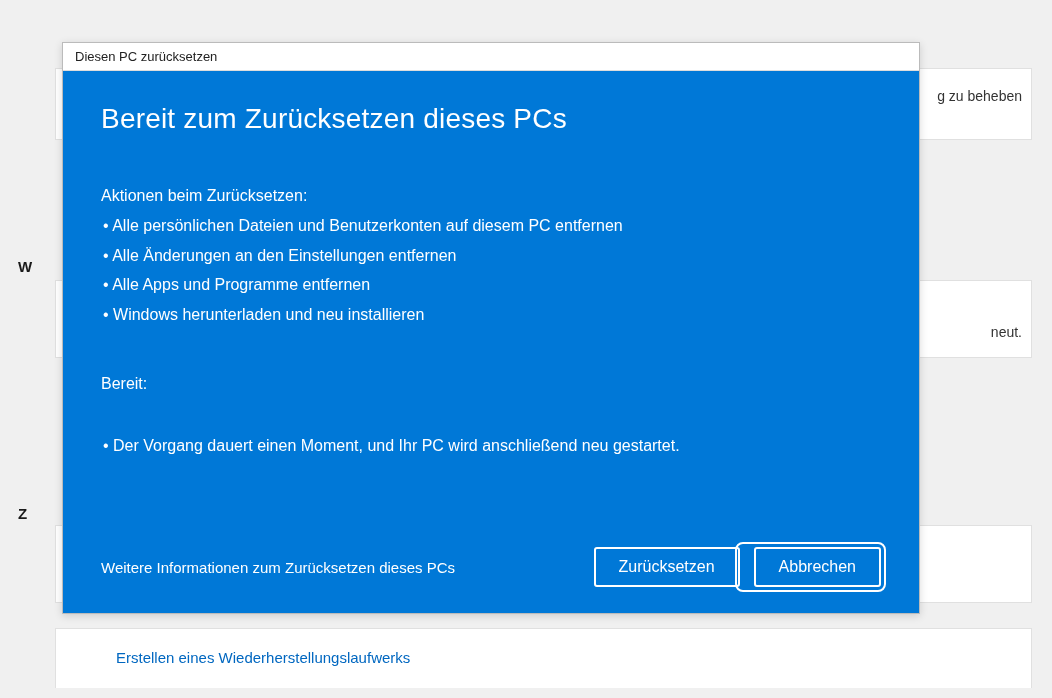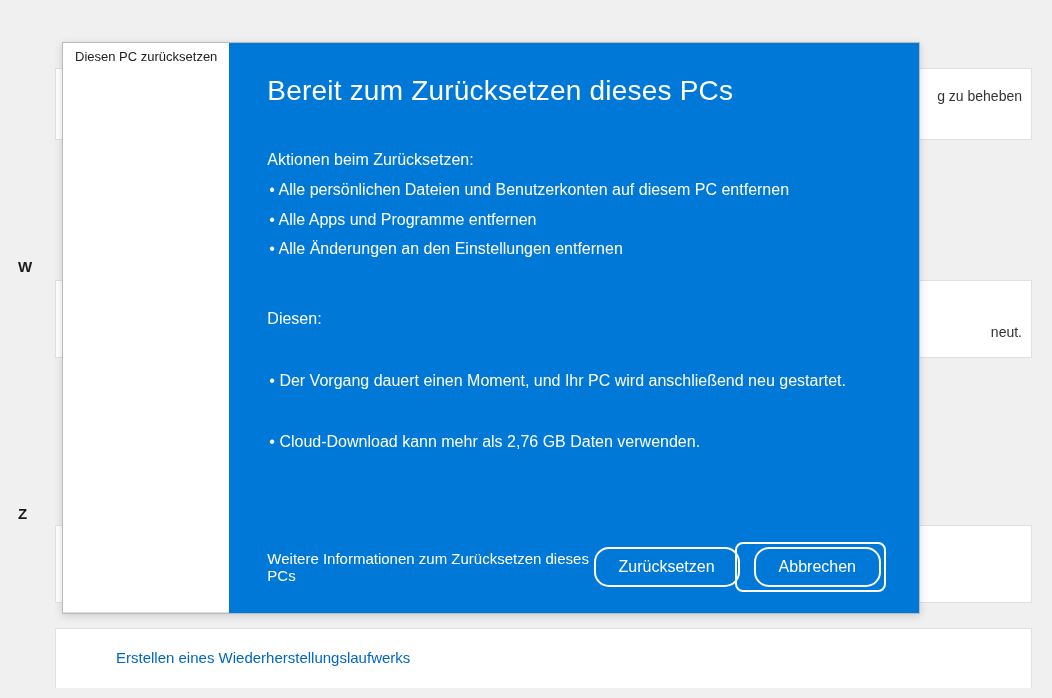--- a/index.html
+++ b/index.html
@@ -78,41 +78,41 @@
     .dialog {
       position: absolute;
       left: 62px;
       top: 42px;
       width: 858px;
       height: 572px;
       background: #fff;
       border: 1px solid #bbb;
       box-shadow: 0 2px 8px rgba(0,0,0,0.15);
       display: flex;
-      flex-direction: row;
+      flex-direction: column;
     }
     .dialog-titlebar {
       padding: 6px 12px;
       font-size: 13px;
       color: #222;
       border-bottom: 1px solid #ddd;
       background: #fff;
     }
     .dialog-body {
       background: #0078d7;
       flex: 1;
       color: #fff;
       padding: 32px 38px 26px 38px;
       display: flex;
       flex-direction: column;
     }
     .dialog-heading {
       font-size: 28px;
       font-weight: 400;
-      margin-bottom: 28px;
+      margin-bottom: 36px;
       letter-spacing: 0.2px;
     }
     .section-label {
       font-size: 16px;
       margin-bottom: 6px;
       margin-top: 16px;
     }
     .action-list {
       list-style: none;
       margin-bottom: 30px;
@@ -146,21 +146,21 @@
     .footer-link {
       font-size: 15px;
       color: #fff;
       cursor: pointer;
       flex: 1;
     }
     .btn {
       background: transparent;
       color: #fff;
       border: 2px solid #fff;
-      border-radius: 15px;
+      border-radius: 3px;
       padding: 9px 23px;
       font-size: 16px;
       font-family: inherit;
       cursor: pointer;
     }
     .btn-focus {
       position: relative;
       outline: 2px solid #fff;
       outline-offset: 3px;
       border-radius: 3px;
@@ -186,28 +186,28 @@
 <div class="dialog">
   <div class="dialog-titlebar">
     <span>Diesen PC zurücksetzen</span>
   </div>
   <div class="dialog-body">
     <h1 class="dialog-heading">Bereit zum Zurücksetzen dieses PCs</h1>
 
     <div class="section-label">Aktionen beim Zurücksetzen:</div>
     <ul class="action-list">
       <li>Alle persönlichen Dateien und Benutzerkonten auf diesem PC entfernen</li>
+      <li>Alle Änderungen an den Einstellungen entfernen</li>
       <li>Alle Apps und Programme entfernen</li>
-      <li>Alle Änderungen an den Einstellungen entfernen</li>
+      <li> Windows herunterladen und neu installieren</li>
     </ul>
 
-    <div class="section-label">Diesen:</div>
+    <div class="section-label">Bereit:</div>
     <ul class="note-list">
       <li> Der Vorgang dauert einen Moment, und Ihr PC wird anschließend neu gestartet.</li>
-      <li> Cloud-Download kann mehr als 2,76 GB Daten verwenden.</li>
     </ul>
 
     <div class="spacer"></div>
 
     <div class="dialog-footer">
       <span class="footer-link">Weitere Informationen zum Zurücksetzen dieses PCs</span>
       <button class="btn">Zurücksetzen</button>
       <span class="btn-focus">
         <button class="btn">Abbrechen</button>
       </span>

